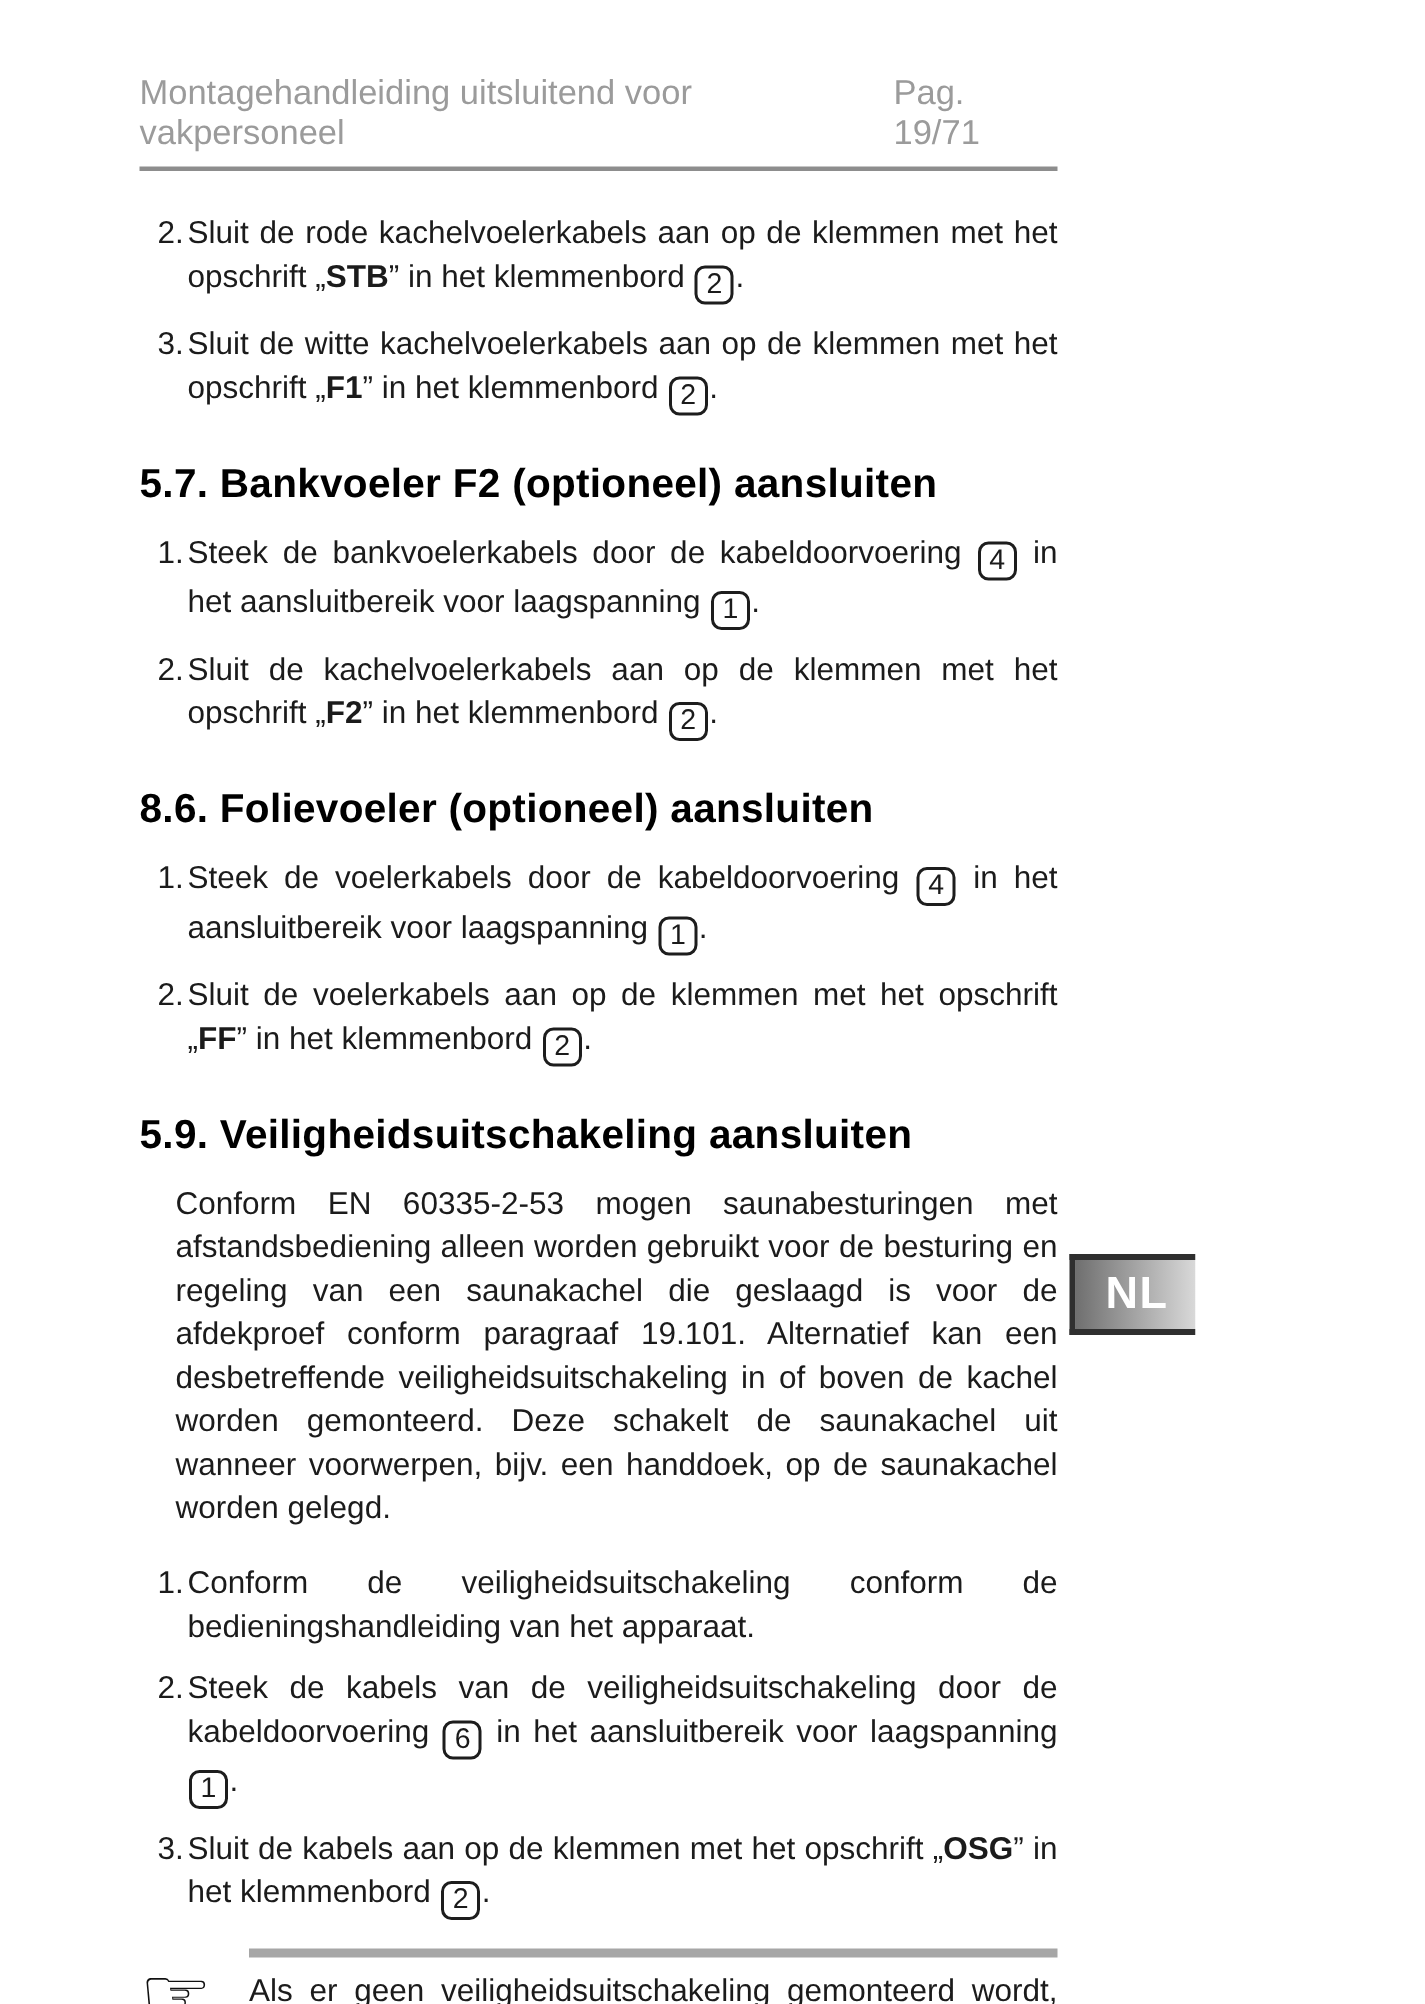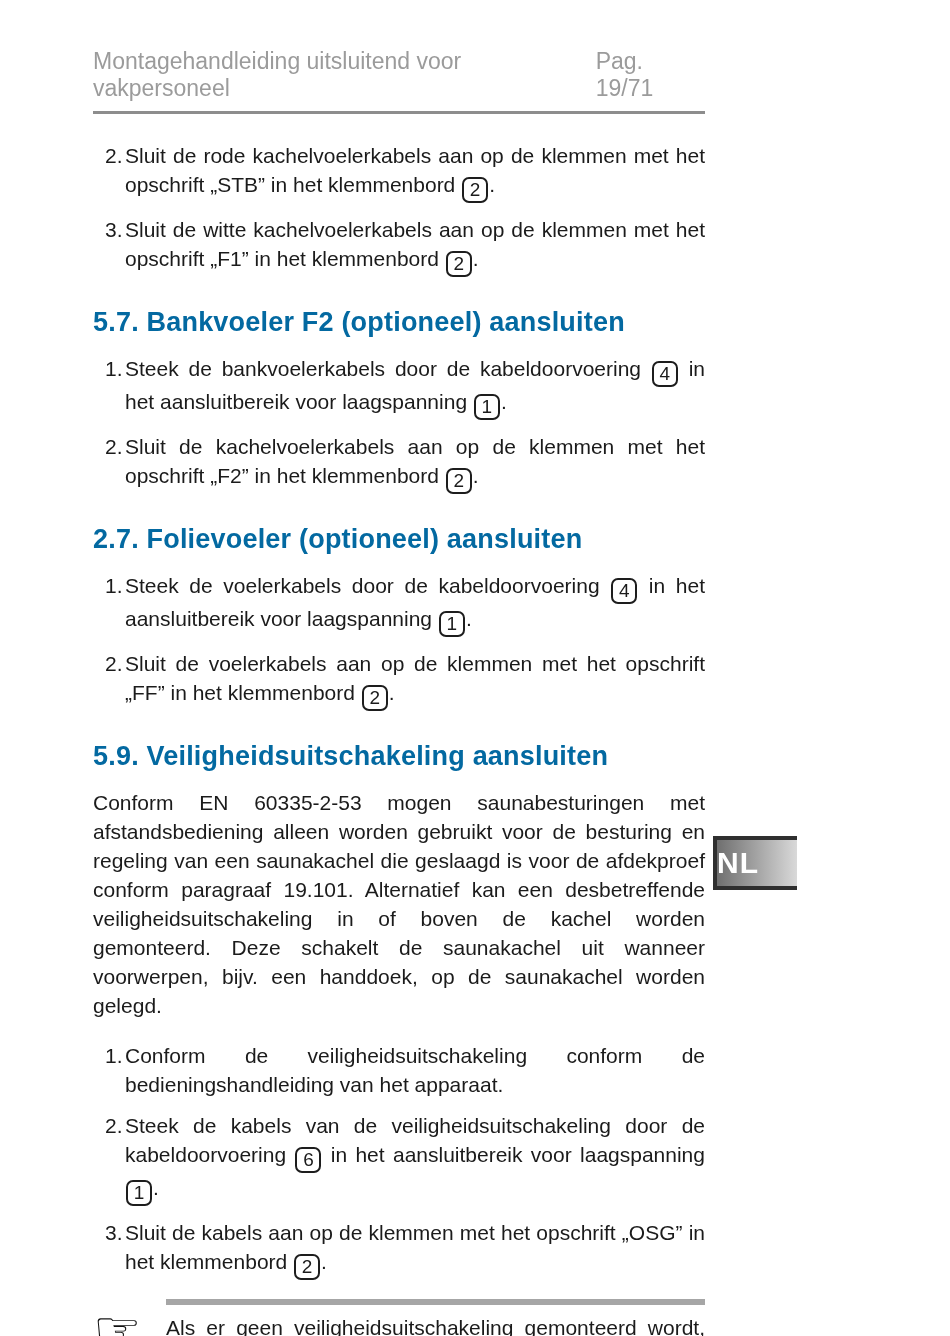--- a/index.html
+++ b/index.html
@@ -25,30 +25,30 @@
   .header{
     margin:48px 92px 0 93px;
     display:flex;justify-content:space-between;align-items:baseline;
     font-size:23px;color:var(--header_gray);
     padding-bottom:9px;
     border-bottom:3px solid var(--rule_gray);
   }
   
   .content{margin:27px 92px 0 93px;font-size:21px;line-height:29px;}
   h2.section-heading{
-    font-size:27px;line-height:30px;font-weight:bold;color:#0369a1;
+    font-size:27px;line-height:30px;font-weight:bold;color:#000000;
     margin:30px 0 17px 0;letter-spacing:0.2px;
   }
   .steps{margin-bottom:4px;}
   .li{display:flex;margin-bottom:12px;}
   .li .num{width:32px;flex:0 0 32px;padding-left:12px;}
   .li .li-text{flex:1;text-align:justify;}
-  p.para{text-align:justify;margin-bottom:21px;}
+  p.para{text-align:justify;margin-bottom:21px;margin-left:24px;}
   p.para.lead{margin-bottom:10px;}
-  strong{font-weight:normal;}
+  strong{font-weight:bold;}
   
   .boxref{
     display:inline-block;
     min-width:26px;height:26px;
     padding:0 3px;
     border:2px solid #1d1d1d;border-radius:7px;
     line-height:22px;font-size:19px;
     text-align:center;
     vertical-align:-4px;
     margin:0 1px;
@@ -69,20 +69,21 @@
     padding:8px 0 10px 0;
     text-align:justify;
   }
   
   .nl-tab{
     position:absolute;top:836px;right:0;
     width:84px;height:54px;
     background:linear-gradient(to right,var(--tab_grad_start),var(--tab_grad_end));
     border:4px solid var(--tab_border);border-right:none;
     display:flex;align-items:center;
+    padding-left:20px;
     color:#ffffff;font-size:30px;font-weight:bold;letter-spacing:1px;
   }
 </style>
 </head>
 <body>
 
 <div class="page">
 
   <div class="header">
     <span>Montagehandleiding uitsluitend voor vakpersoneel</span>
@@ -107,21 +108,21 @@
       <div class="li">
         <span class="num">1.</span>
         <span class="li-text">Steek de bankvoelerkabels door de kabeldoorvoering <span class="boxref">4</span> in het aansluitbereik voor laagspanning <span class="boxref">1</span>.</span>
       </div>
       <div class="li">
         <span class="num">2.</span>
         <span class="li-text">Sluit de kachelvoelerkabels aan op de klemmen met het opschrift „<strong>F2</strong>” in het klemmenbord <span class="boxref">2</span>.</span>
       </div>
     </div>
 
-    <h2 class="section-heading">2.7. Folievoeler (optioneel) aansluiten</h2>
+    <h2 class="section-heading">8.6. Folievoeler (optioneel) aansluiten</h2>
     <div class="steps">
       <div class="li">
         <span class="num">1.</span>
         <span class="li-text">Steek de voelerkabels door de kabeldoorvoering <span class="boxref">4</span> in het aansluitbereik voor laagspanning <span class="boxref">1</span>.</span>
       </div>
       <div class="li">
         <span class="num">2.</span>
         <span class="li-text">Sluit de voelerkabels aan op de klemmen met het opschrift „<strong>FF</strong>” in het klemmenbord <span class="boxref">2</span>.</span>
       </div>
     </div>

